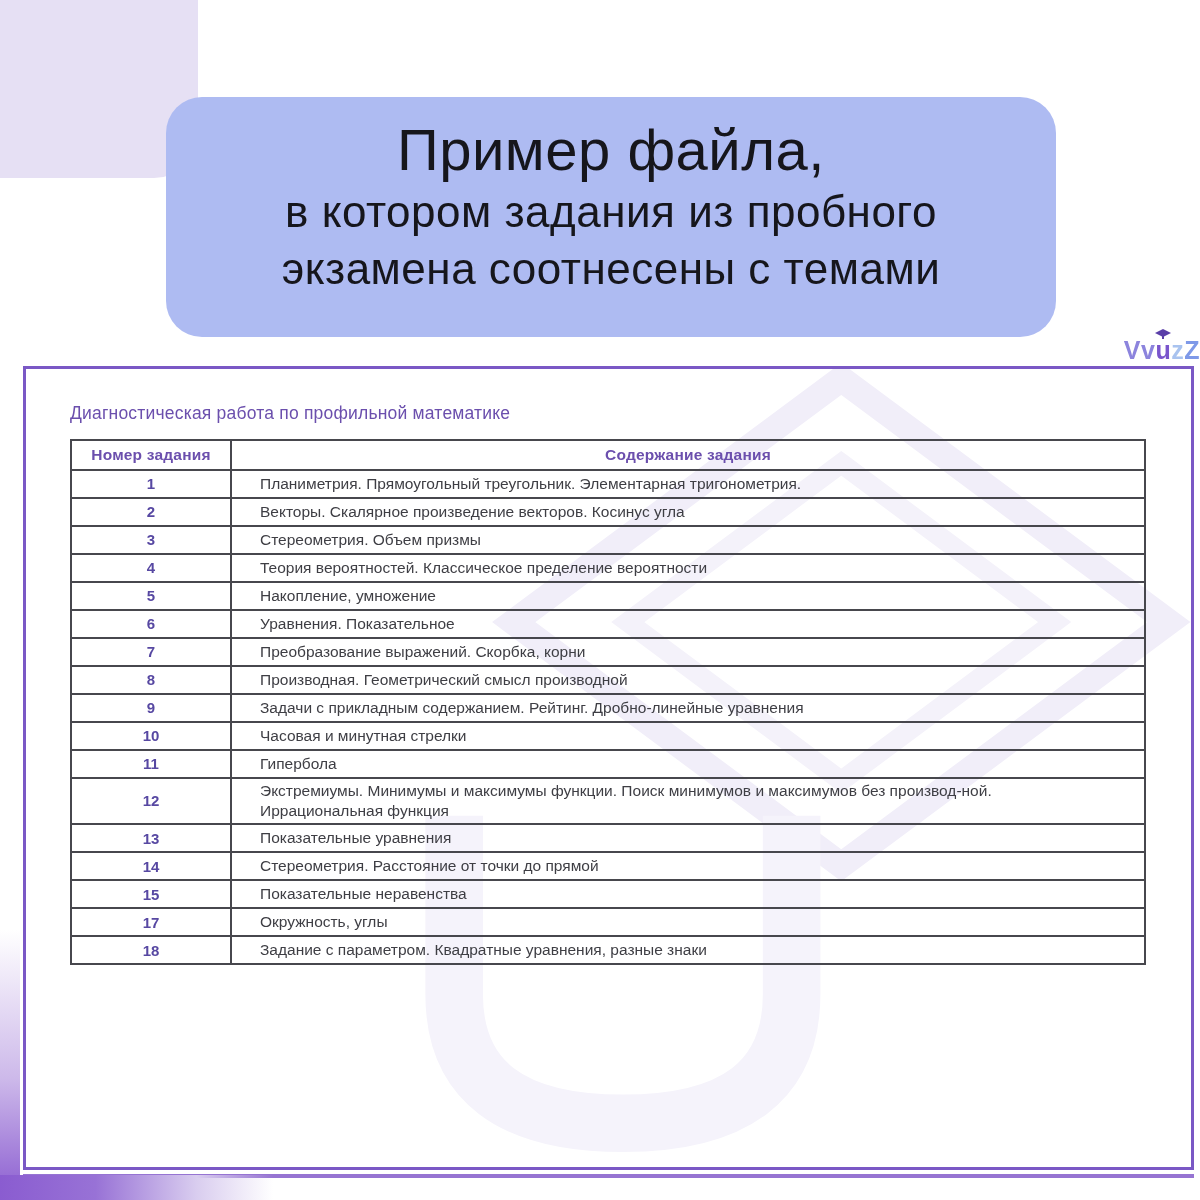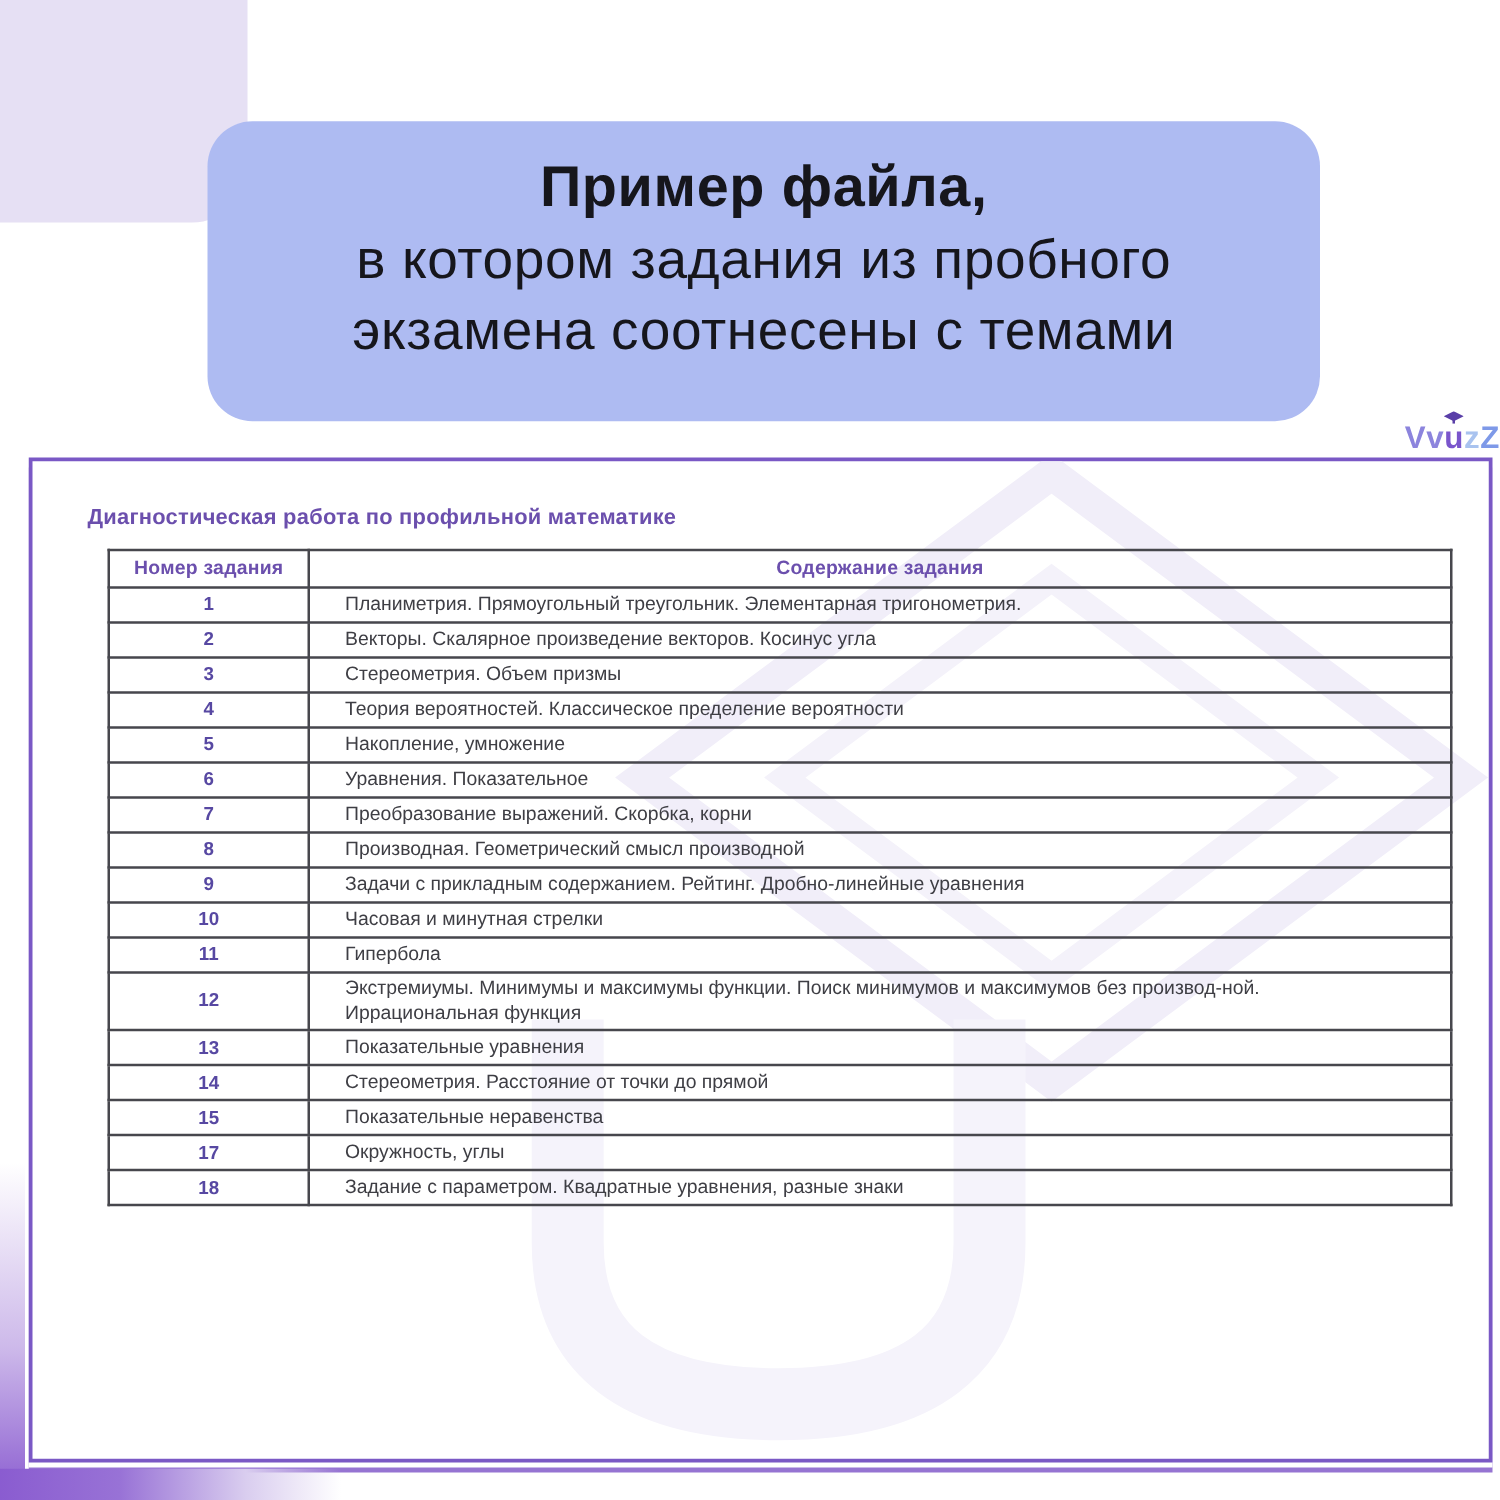--- a/index.html
+++ b/index.html
@@ -39,21 +39,21 @@
   }
   .title-card h1{
     margin-top:24px;
     text-align:center;
     font-weight:normal;
     color:var(--title-text);
     font-size:44px;
     line-height:57px;
     letter-spacing:.5px;
   }
-  .title-card .t-bold{font-weight:bold;font-size:46px;}
+  .title-card .t-bold{font-weight:normal;font-size:58px;}
 
   
   .logo{
     position:absolute;left:0;top:336px;width:1200px;height:30px;
     text-align:right;
     font-size:25px;font-weight:bold;letter-spacing:.5px;
     line-height:28px;
   }
   .logo .lv{color:var(--logo-vv);}
   .logo .lu{color:var(--logo-u);position:relative;display:inline-block;}
@@ -69,26 +69,26 @@
     position:absolute;left:23px;top:366px;width:1171px;height:804px;
     background:#fff;
     border:3px solid var(--panel-border);
     box-shadow:0 4px 0 0 #ffffff, 0 8px 0 0 var(--shadow-purple);
     overflow:hidden;
   }
   .watermark{position:absolute;left:0;top:0;width:100%;height:100%;pointer-events:none;}
   .doc-inner{position:relative;z-index:1;}
   .doc-title{
     margin:34px 0 15px 44px;
-    font-size:17.5px;font-weight:bold;
+    font-size:17.5px;font-weight:normal;
     color:var(--heading-purple);
     letter-spacing:.2px;
   }
   table.tasks{
-    margin-left:60px;
+    margin-left:44px;
     width:1076px;
     border-collapse:collapse;
     table-layout:fixed;
   }
   table.tasks th,table.tasks td{
     border:2px solid var(--table-border);
   }
   table.tasks th{
     height:30px;
     font-size:15.5px;font-weight:bold;

